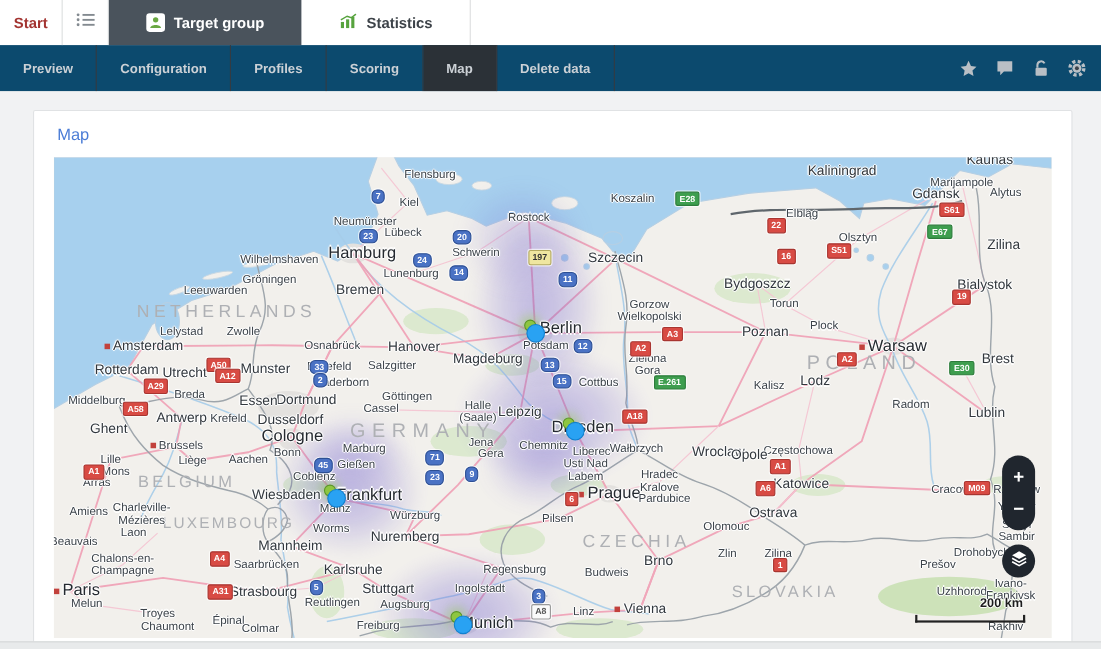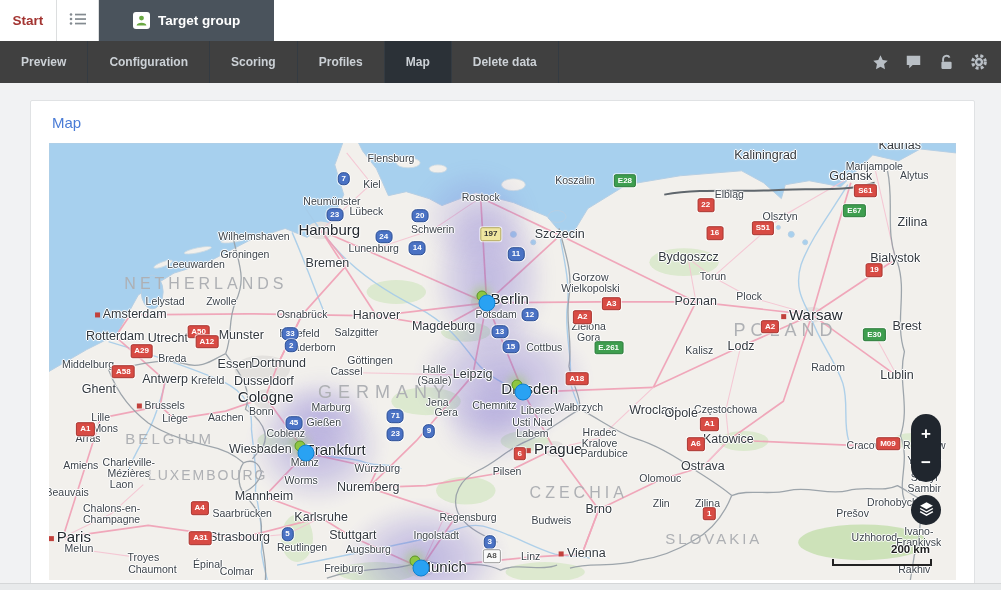--- a/index.html
+++ b/index.html
@@ -7,21 +7,21 @@
   
   .tabbar{height:41px;background:#fff;display:flex;align-items:stretch;}
   .start{width:56px;display:flex;align-items:center;justify-content:center;color:#a33431;font-weight:bold;font-size:13.5px;border-right:1px solid #dcdedf;cursor:pointer;}
   .listbtn{width:41px;display:flex;align-items:center;justify-content:center;border-right:1px solid #dcdedf;cursor:pointer;}
   .tab{display:flex;align-items:center;gap:8px;padding:0 34px;font-size:13.5px;font-weight:bold;cursor:pointer;white-space:nowrap;}
   .tab.active{background:#4a535c;color:#fff;}
   .tab.inactive{color:#3d4349;border-right:1px solid #dcdedf;}
   .iconbox{width:17px;height:17px;background:#fff;border-radius:3px;display:flex;align-items:center;justify-content:center;}
   .tabbar-fill{flex:1;border-bottom:0;}
   
-  .toolbar{height:42px;background:#404040;display:flex;align-items:stretch;}
+  .toolbar{height:42px;background:#0c4a6e;display:flex;align-items:stretch;}
   .tbtn{padding:0 21px;display:flex;align-items:center;color:#ccd1d6;font-size:12px;font-weight:bold;border-right:1px solid #343b42;cursor:pointer;white-space:nowrap;}
   .tbtn.active{background:#2b3137;}
   .ticons{margin-left:auto;display:flex;align-items:center;gap:9px;padding-right:10px;}
   .ticon{width:24px;height:24px;display:flex;align-items:center;justify-content:center;cursor:pointer;}
   
   .content{position:absolute;left:0;right:0;top:83px;bottom:0;background:#f1f2f3;}
   .card{position:absolute;left:30px;top:17px;right:26px;bottom:-40px;background:#fff;border:1px solid #e0e2e4;border-radius:2px;}
   .card-title{color:#4a7cd6;font-size:15px;margin:13px 0 12px 21px;}
   
   .map{position:relative;margin:0 18px;height:437px;overflow:hidden;background:#f2f0ec;}
@@ -76,28 +76,41 @@
   </div>
   <div class="tab active">
     <span class="iconbox">
       <svg width="13" height="13" viewBox="0 0 16 16">
           <circle cx="8" cy="5" r="3" fill="#6aa842"></circle>
           <path d="M2,14 C2,9.5 14,9.5 14,14 Z" fill="#6aa842"></path>
         </svg>
     </span>
     <span>Target group</span>
   </div>
+  <div class="tab inactive">
+    <span>
+      <svg width="17" height="14" viewBox="0 0 18 14">
+          <g fill="#57a33e">
+            <rect x="2" y="8" width="3" height="6"></rect>
+            <rect x="7" y="5.5" width="3" height="8.5"></rect>
+            <rect x="12" y="3" width="3" height="11"></rect>
+          </g>
+          <path d="M2,6 L8,2.5 L12,4 L16.5,0.5" stroke="#57a33e" stroke-width="1.4" fill="none"></path>
+        </svg>
+    </span>
+    <span>Statistics</span>
+  </div>
   <div class="tabbar-fill"></div>
 </div>
 
 <div class="toolbar">
   <div class="tbtn">Preview</div>
   <div class="tbtn">Configuration</div>
+  <div class="tbtn">Profiles</div>
   <div class="tbtn">Scoring</div>
-  <div class="tbtn">Profiles</div>
   <div class="tbtn active">Map</div>
   <div class="tbtn">Delete data</div>
   <div class="ticons">
     <span class="ticon">
       <svg width="17" height="17" viewBox="0 0 20 20">
           <path d="M10,1.5 L12.6,7 L18.5,7.8 L14.2,11.9 L15.3,17.8 L10,14.9 L4.7,17.8 L5.8,11.9 L1.5,7.8 L7.4,7 Z" fill="#b9bfc5"></path>
         </svg>
     </span>
     <span class="ticon">
       <svg width="17" height="16" viewBox="0 0 20 19">

